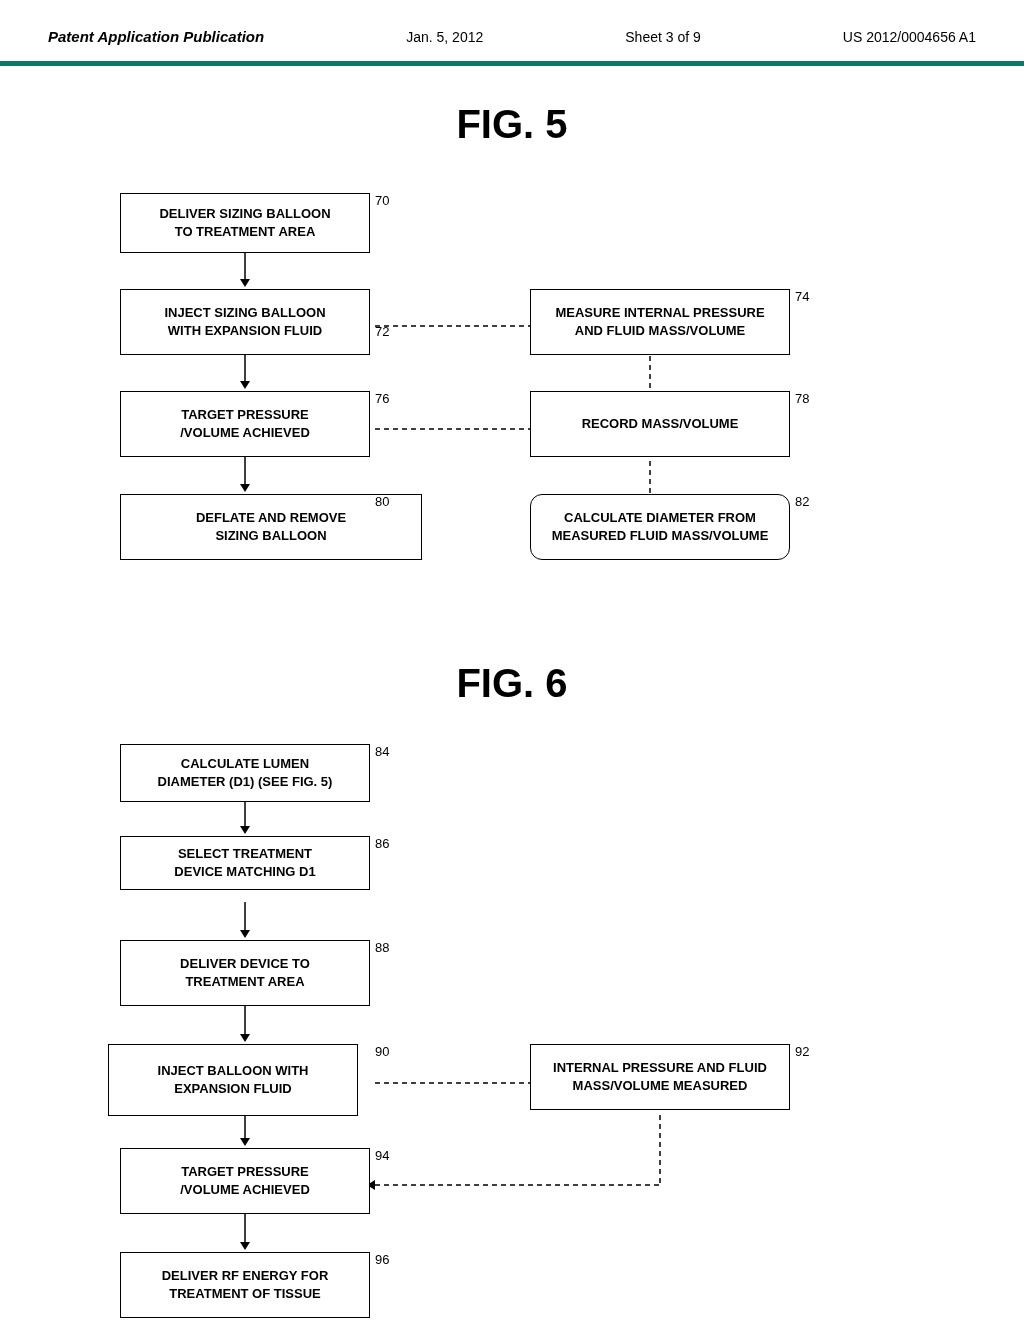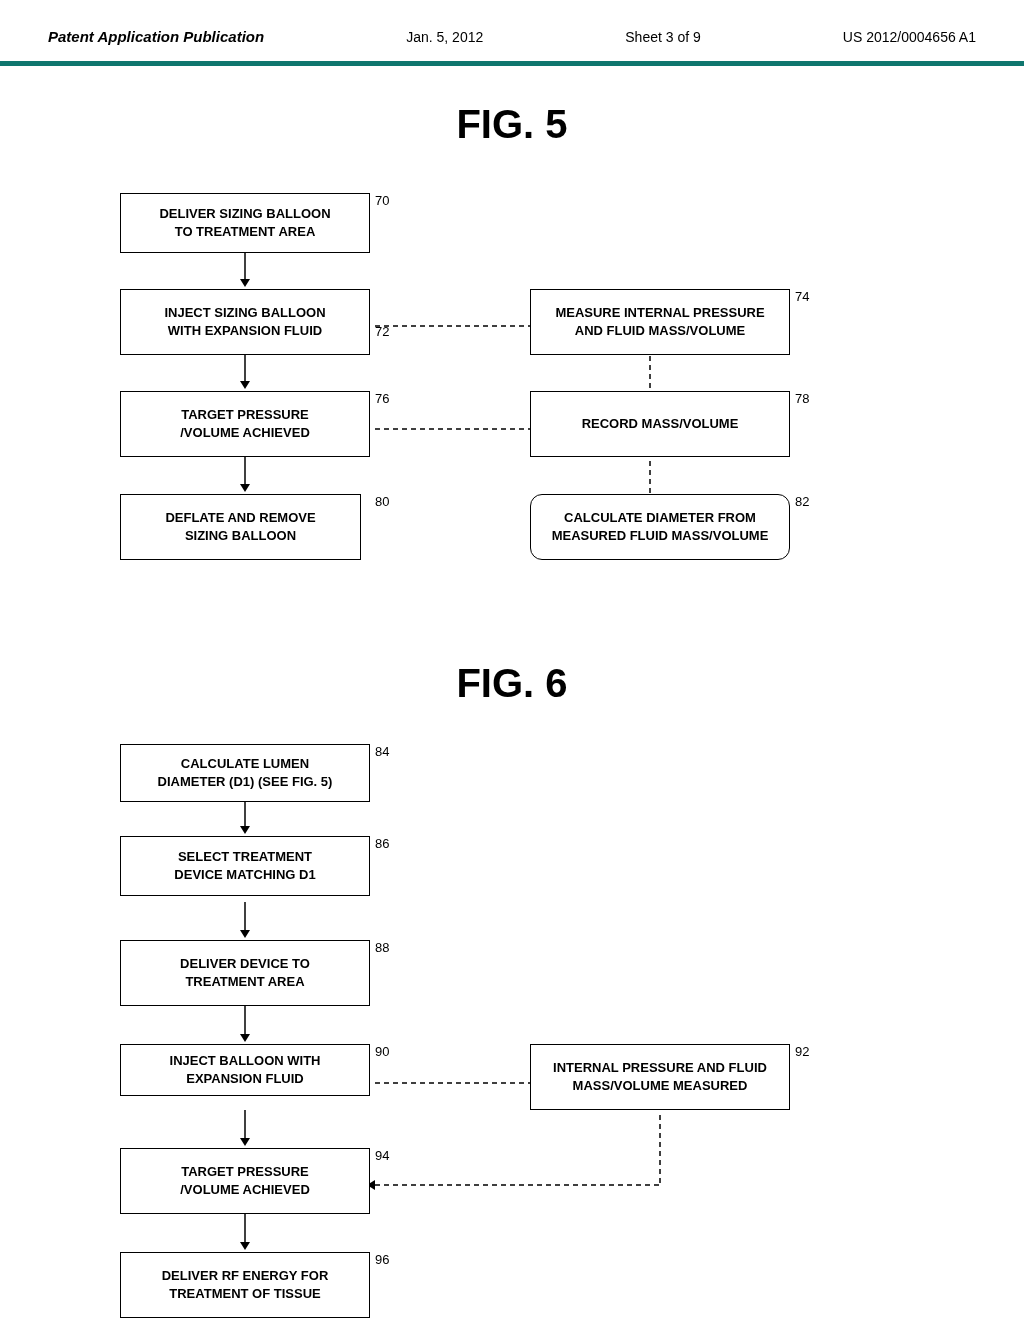--- a/index.html
+++ b/index.html
@@ -143,21 +143,21 @@
       <span style="white-space:pre-line; font-size:13px; font-weight:bold;">TARGET PRESSURE
 /VOLUME ACHIEVED</span>
     </div>
     <span class="ref-num" style="left:315px; top:220px;">76</span>
 
     <div class="flow-box" style="left:470px; top:220px; width:260px; height:66px; display:flex; align-items:center; justify-content:center;">
       <span style="white-space:pre-line; font-size:13px; font-weight:bold;">RECORD MASS/VOLUME</span>
     </div>
     <span class="ref-num" style="left:735px; top:220px;">78</span>
 
-    <div class="flow-box" style="left:60px; top:323px; width:241px; height:66px; display:flex; align-items:center; justify-content:center;">
+    <div class="flow-box" style="left:60px; top:323px; width:302px; height:66px; display:flex; align-items:center; justify-content:center;">
       <span style="white-space:pre-line; font-size:13px; font-weight:bold;">DEFLATE AND REMOVE
 SIZING BALLOON</span>
     </div>
     <span class="ref-num" style="left:315px; top:323px;">80</span>
 
     <div class="flow-box" style="left:470px; top:323px; width:260px; height:66px; display:flex; align-items:center; justify-content:center;border-radius:12px;">
       <span style="white-space:pre-line; font-size:13px; font-weight:bold;">CALCULATE DIAMETER FROM
 MEASURED FLUID MASS/VOLUME</span>
     </div>
     <span class="ref-num" style="left:735px; top:323px;">82</span>
@@ -192,33 +192,33 @@
 
       <polygon points="307,455 315,450 315,460" fill="#000"></polygon>
     </svg>
 
     <div class="flow-box" style="left:60px; top:14px; width:250px; height:58px; display:flex; align-items:center; justify-content:center;">
       <span style="white-space:pre-line; font-size:13px; font-weight:bold;">CALCULATE LUMEN
 DIAMETER (D1) (SEE FIG. 5)</span>
     </div>
     <span class="ref-num" style="left:315px; top:14px;">84</span>
 
-    <div class="flow-box" style="left:60px; top:106px; width:250px; height:60px; display:flex; align-items:center; justify-content:center;">
+    <div class="flow-box" style="left:60px; top:106px; width:250px; height:54px; display:flex; align-items:center; justify-content:center;">
       <span style="white-space:pre-line; font-size:13px; font-weight:bold;">SELECT TREATMENT
 DEVICE MATCHING D1</span>
     </div>
     <span class="ref-num" style="left:315px; top:106px;">86</span>
 
     <div class="flow-box" style="left:60px; top:210px; width:250px; height:66px; display:flex; align-items:center; justify-content:center;">
       <span style="white-space:pre-line; font-size:13px; font-weight:bold;">DELIVER DEVICE TO
 TREATMENT AREA</span>
     </div>
     <span class="ref-num" style="left:315px; top:210px;">88</span>
 
-    <div class="flow-box" style="left:60px; top:314px; width:250px; height:52px; display:flex; align-items:center; justify-content:center;">
+    <div class="flow-box" style="left:48px; top:314px; width:250px; height:72px; display:flex; align-items:center; justify-content:center;">
       <span style="white-space:pre-line; font-size:13px; font-weight:bold;">INJECT BALLOON WITH
 EXPANSION FLUID</span>
     </div>
     <span class="ref-num" style="left:315px; top:314px;">90</span>
 
     <div class="flow-box" style="left:470px; top:314px; width:260px; height:66px; display:flex; align-items:center; justify-content:center;">
       <span style="white-space:pre-line; font-size:13px; font-weight:bold;">INTERNAL PRESSURE AND FLUID
 MASS/VOLUME MEASURED</span>
     </div>
     <span class="ref-num" style="left:735px; top:314px;">92</span>

